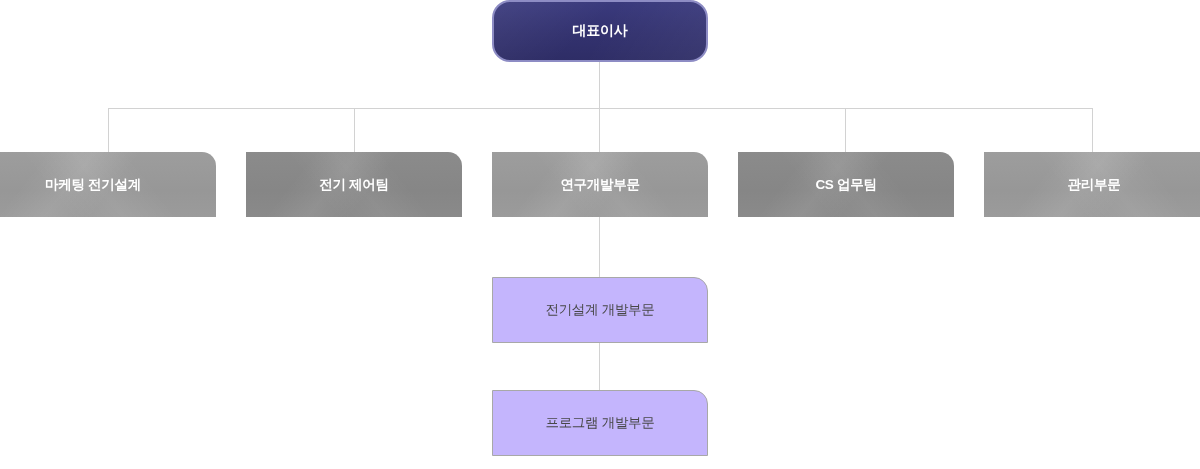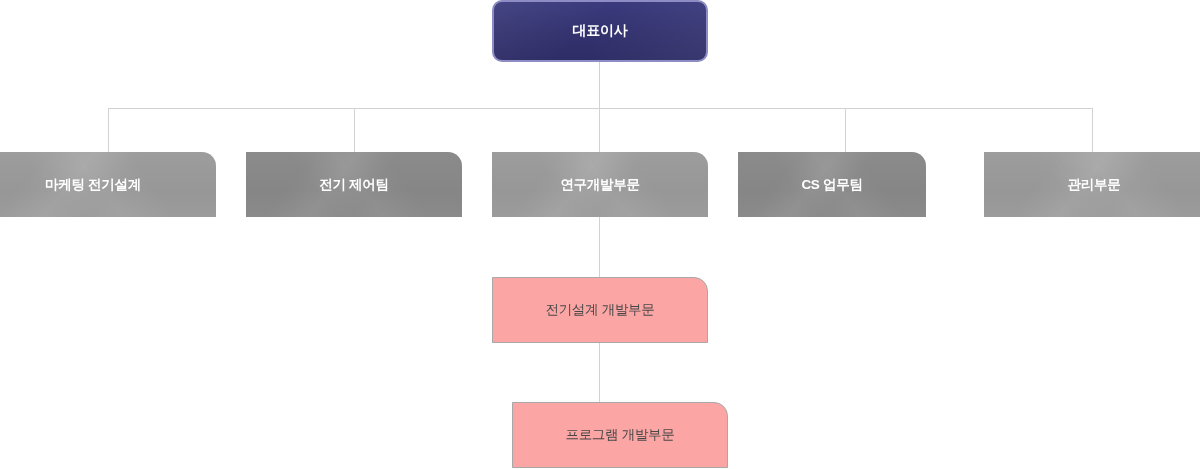--- a/index.html
+++ b/index.html
@@ -37,21 +37,21 @@
     letter-spacing: -0.3px;
     white-space: nowrap;
   }
 
   
   .node-root {
     left: 492px;
     top: 0px;
     width: 216px;
     height: 62px;
-    border-radius: 10px;
+    border-radius: 18px;
     border: 2px solid #8d8cc4;
     background:
       linear-gradient(135deg, rgba(255,255,255,0.06) 0%, rgba(255,255,255,0.00) 45%),
       linear-gradient(300deg, rgba(255,255,255,0.05) 0%, rgba(255,255,255,0.00) 50%),
       linear-gradient(180deg, #3a3a7d 0%, #33326f 55%, #2e2d66 100%);
     color: #ffffff;
     font-size: 14px;
     font-weight: 700;
   }
 
@@ -75,21 +75,21 @@
       linear-gradient(180deg, #8b8b8b 0%, #868686 60%, #8a8a8a 100%);
   }
 
   
   .node-sub {
     left: 492px;
     width: 216px;
     height: 66px;
     border: 1px solid #a8a8a8;
     border-radius: 0 14px 0 0;
-    background: #fca5a5;
+    background: #c4b5fd;
     color: #474747;
     font-size: 13.5px;
     font-weight: 400;
   }
 </style>
 </head>
 <body>
 
 <div id="org-chart">
 
@@ -112,33 +112,33 @@
   </div>
 
   <div class="node node-dept" style="left:492px; width:216px;">
     <span>연구개발부문</span>
   </div>
 
   <div class="node node-dept shade-dark" style="left:246px; width:216px;">
     <span>전기 제어팀</span>
   </div>
 
-  <div class="node node-dept shade-dark" style="left:738px; width:188px;">
+  <div class="node node-dept shade-dark" style="left:738px; width:216px;">
     <span>CS 업무팀</span>
   </div>
 
   <div class="node node-dept" style="left:984px; width:246px;">
     <span class="mgmt-label" style="margin-right:26px;">관리부문</span>
   </div>
 
   <div class="line line-v" style="left:599px; top:217px; height:60px;"></div>
 
   <div class="node node-sub" style="top:277px;">
     <span>전기설계 개발부문</span>
   </div>
 
   <div class="line line-v" style="left:599px; top:343px; height:59px;"></div>
 
-  <div class="node node-sub" style="top:402px;margin-left:20px;">
+  <div class="node node-sub" style="top:390px;">
     <span>프로그램 개발부문</span>
   </div>
 
 </div>
 
 </body></html>

